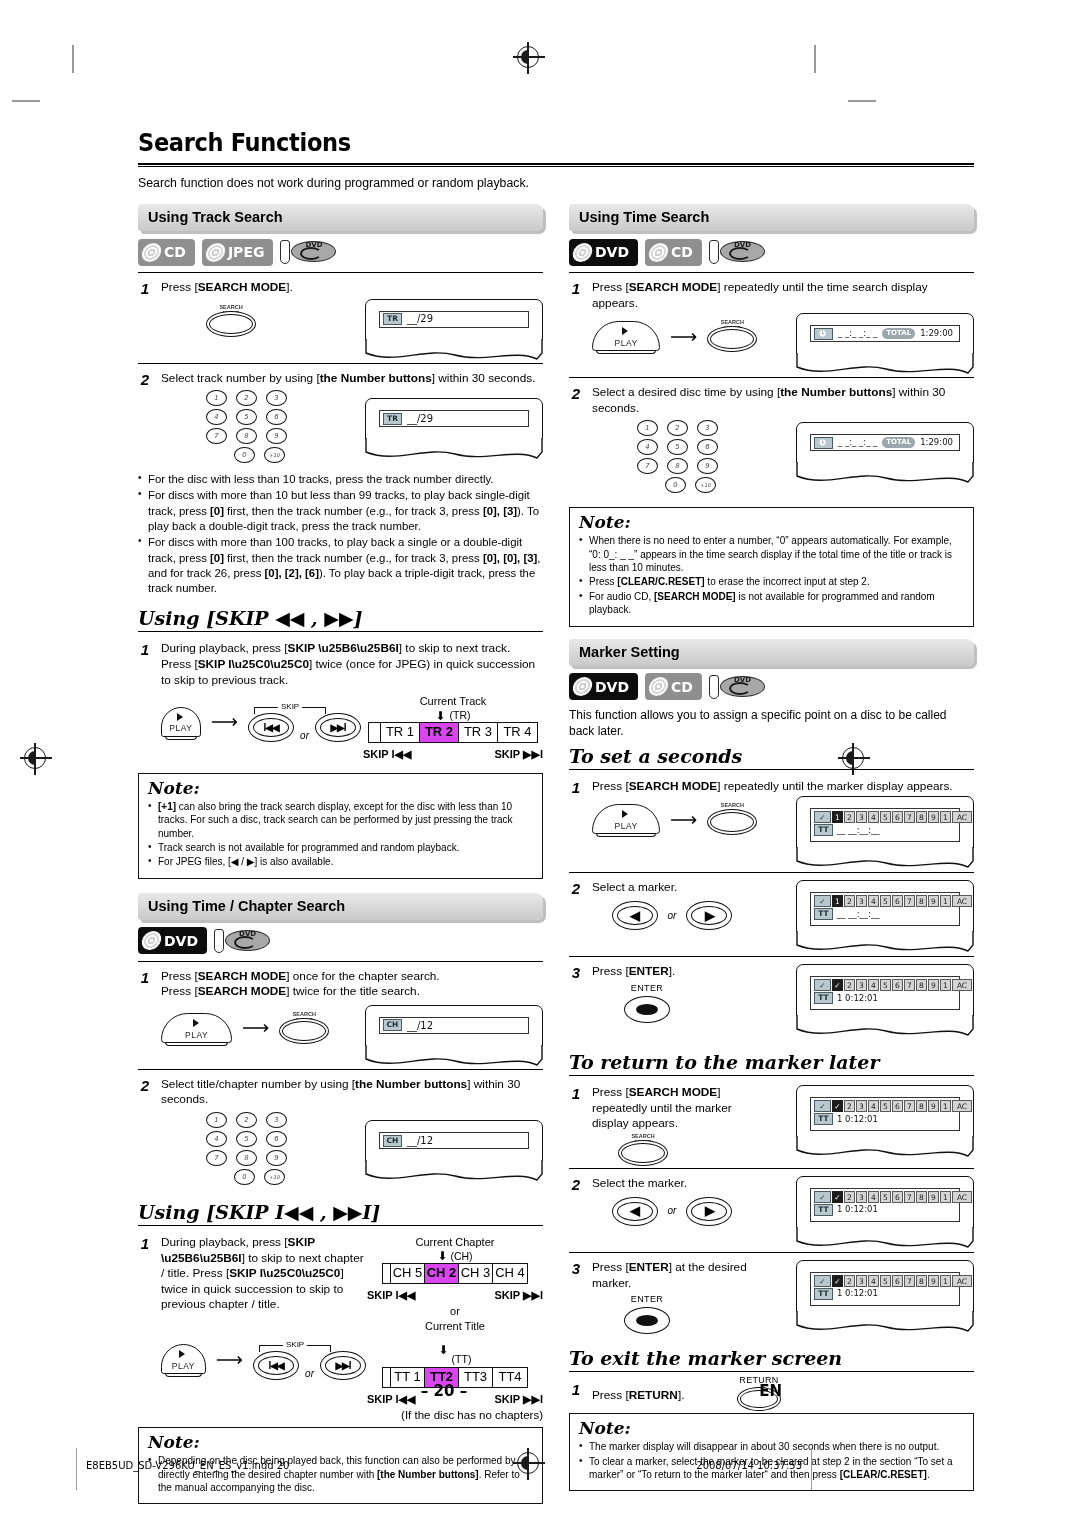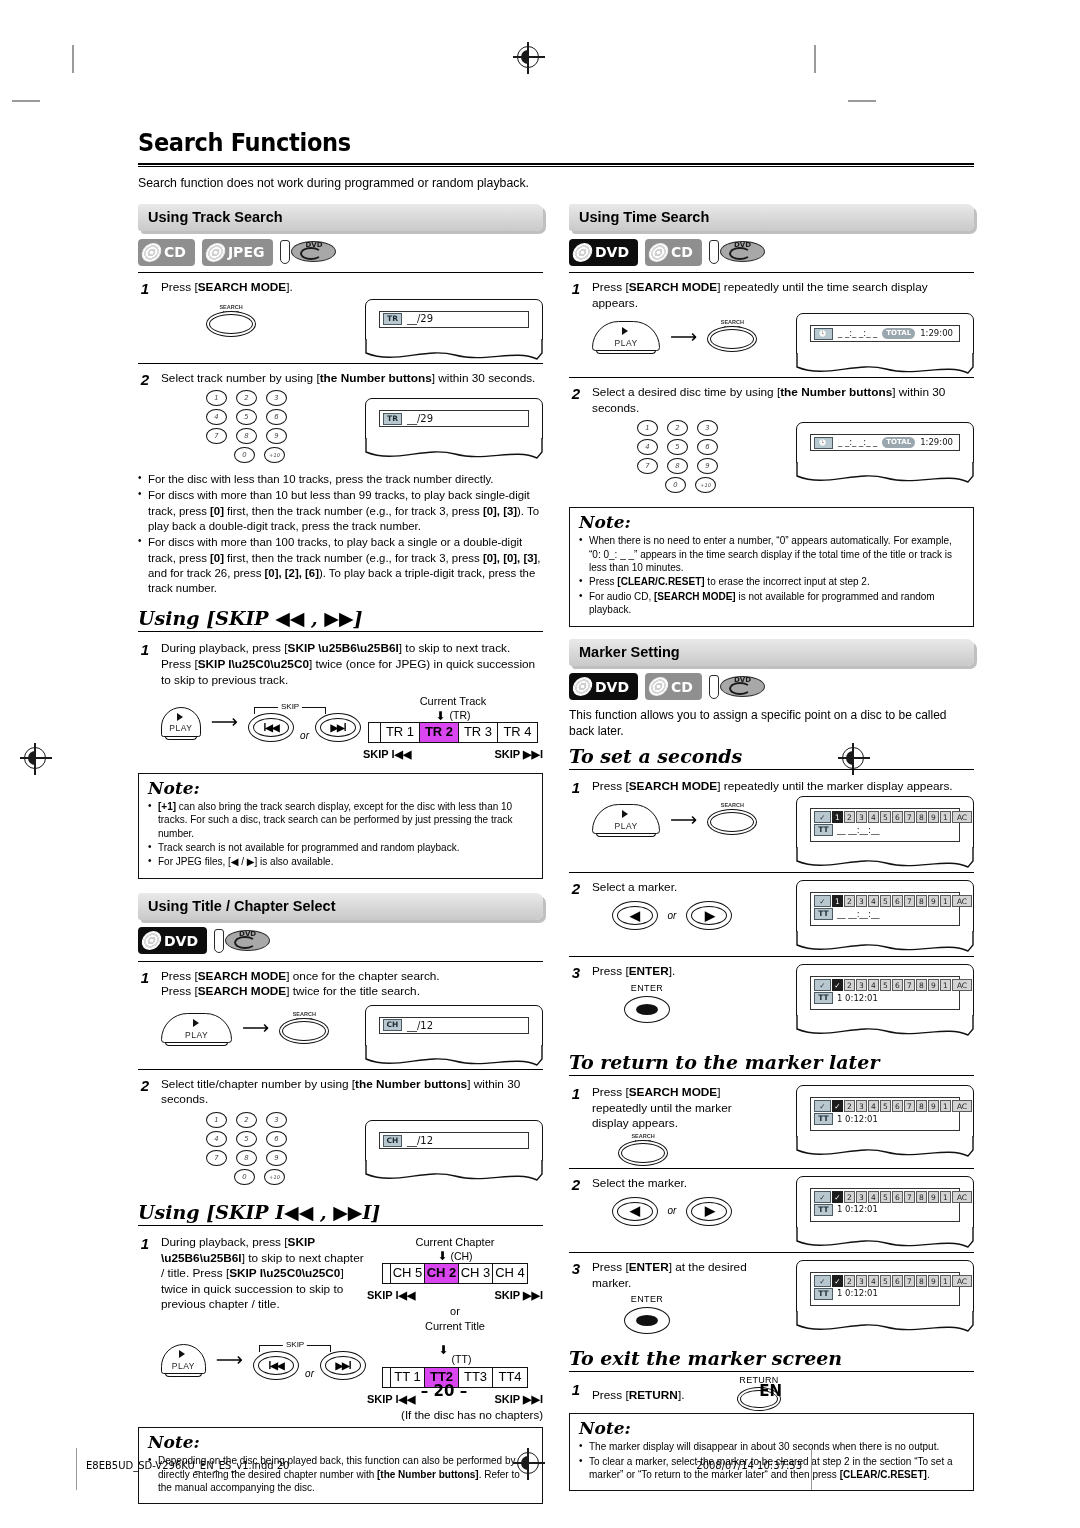--- a/index.html
+++ b/index.html
@@ -490,21 +490,21 @@
 
         <div class="note">
           <h4>Note:</h4>
           <ul>
             <li><b>[+1]</b> can also bring the track search display, except for the disc with less than 10 tracks. For such a disc, track search can be performed by just pressing the track number.</li>
             <li>Track search is not available for programmed and random playback.</li>
             <li>For JPEG files, [◀ / ▶] is also available.</li>
           </ul>
         </div>
 
-        <div class="secbar" style="margin-top:14px;">Using Title / Chapter Select</div>
+        <div class="secbar" style="margin-top:14px;">Using Time / Chapter Search</div>
 
         <div class="badges">
           <div class="badge dark">
             <span class="disc-glyph"></span>
             <span>DVD</span>
           </div>
           <div class="dvdr-ico">
             <span class="stick"></span>
               <span class="oval"></span>
               <span class="rw"></span>

